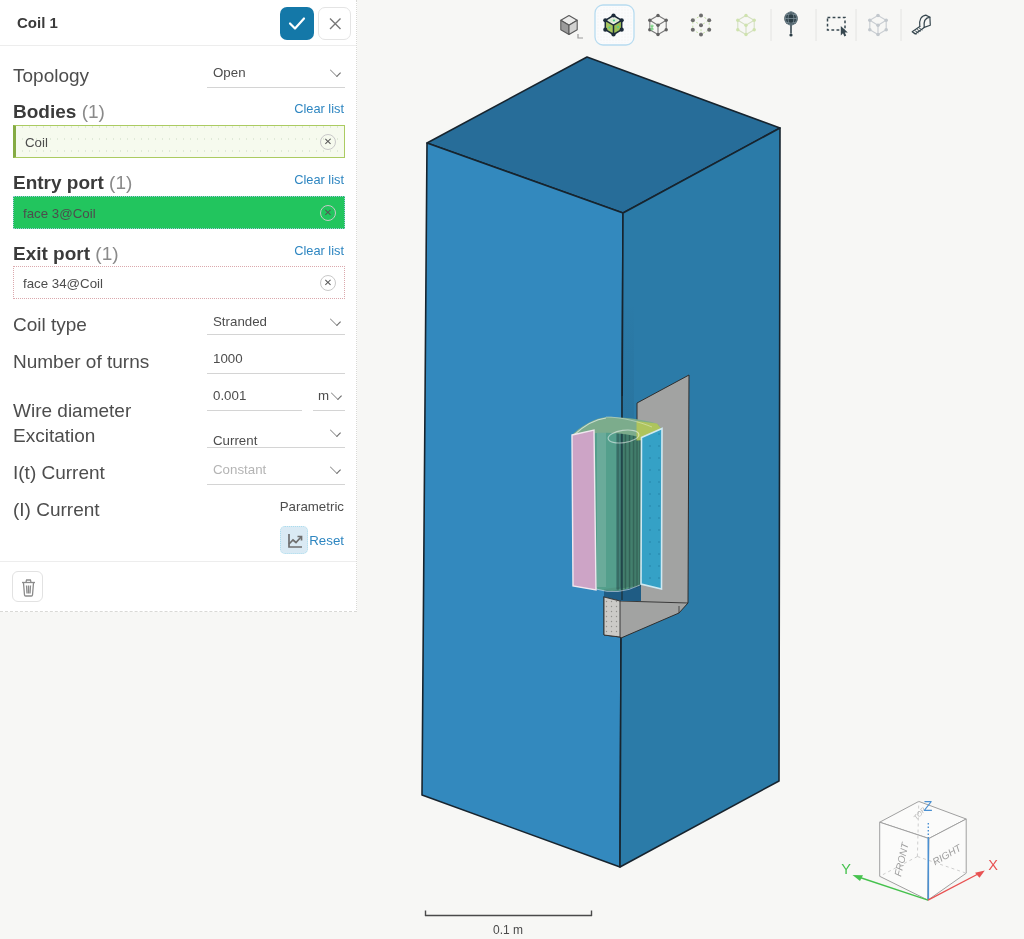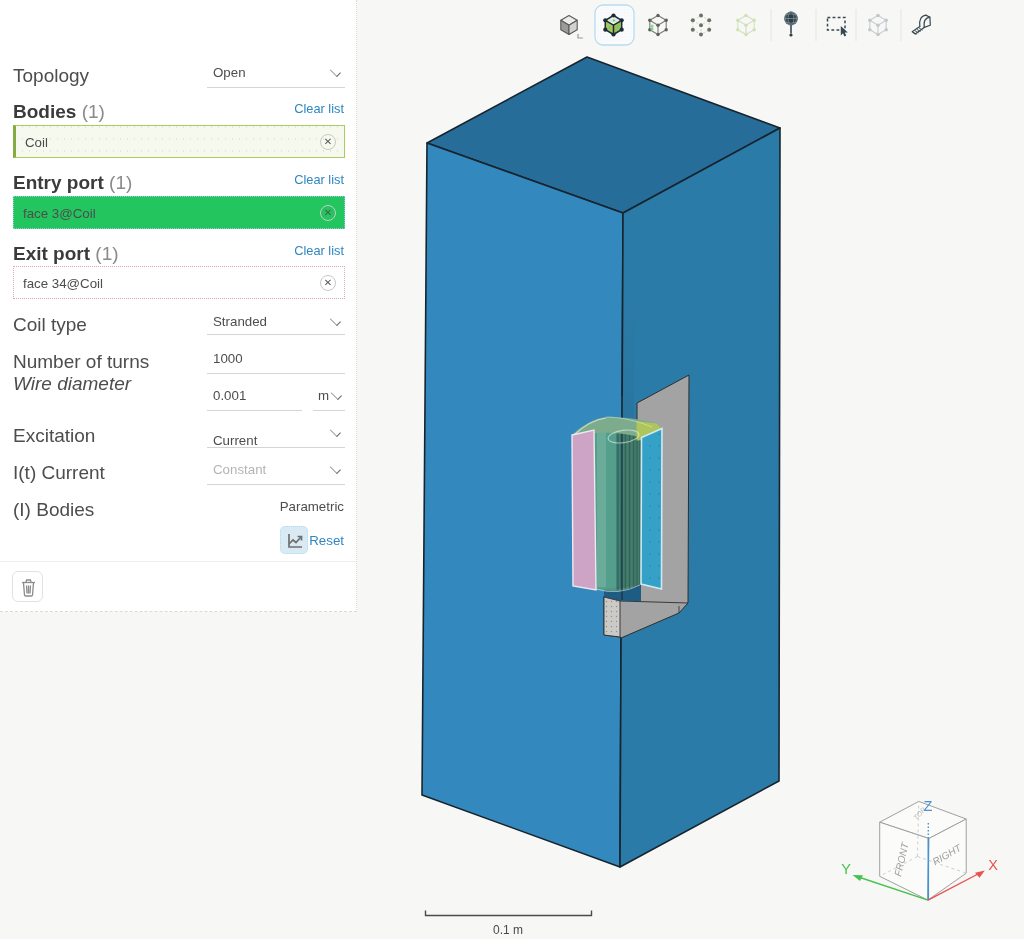--- a/index.html
+++ b/index.html
@@ -274,20 +274,29 @@
     <g stroke-width="0.9">
       <line x1="913.4" y1="32.4" x2="916.2" y2="34.1"></line>
       <line x1="915.4" y1="31" x2="918.2" y2="32.7"></line>
       <line x1="917.4" y1="29.6" x2="920.2" y2="31.3"></line>
       <line x1="919.4" y1="28.2" x2="922.2" y2="29.9"></line>
     </g>
   </g>
 </svg>
 
 <div id="panel">
+  <div class="hdr">
+    <div class="title">Coil 1</div>
+    <div class="btn-ok"><svg width="34" height="33" viewBox="0 0 34 33">
+          <path d="M10 16.5 L15 21.5 L24 11.5" fill="none" stroke="#fff" stroke-width="2.2" stroke-linecap="round" stroke-linejoin="round"></path>
+        </svg></div>
+    <div class="btn-x"><svg width="33" height="33" viewBox="0 0 33 33">
+          <path d="M11 10.5 L21.5 21 M21.5 10.5 L11 21" stroke="#777" stroke-width="1.4"></path>
+        </svg></div>
+  </div>
 
   <div class="lbl" style="top:65px;">Topology</div>
   <div class="val" style="top:65px;">Open</div>
   <div class="chev" style="left:331px; top:67px;"></div>
   <div class="uline" style="left:207px; top:87px; width:138px;"></div>
 
   <div class="lbl" style="top:101px;"><b>Bodies</b> <span class="cnt">(1)</span></div>
   <div class="clear" style="top:101px;">Clear list</div>
   <div class="chip green">
       <span class="t">Coil</span>
@@ -310,38 +319,38 @@
 
   <div class="lbl" style="top:314px;">Coil type</div>
   <div class="val" style="top:314px;">Stranded</div>
   <div class="chev" style="left:331px; top:316px;"></div>
   <div class="uline" style="left:207px; top:334px; width:138px;"></div>
 
   <div class="lbl" style="top:351px;">Number of turns</div>
   <div class="val" style="top:351px;">1000</div>
   <div class="uline" style="left:207px; top:373px; width:138px;"></div>
 
-  <div class="lbl" style="top:373px;font-style:italic;">Wire diameter</div>
+  <div class="lbl" style="top:400px;">Wire diameter</div>
   <div class="val" style="top:388px;">0.001</div>
   <div class="val" style="top:388px; left:318px;">m</div>
   <div class="chev" style="left:332px; top:390px;"></div>
   <div class="uline" style="left:207px; top:410px; width:95px;"></div>
   <div class="uline" style="left:313px; top:410px; width:32px;"></div>
 
   <div class="lbl" style="top:425px;">Excitation</div>
   <div class="val" style="top:433px;">Current</div>
   <div class="chev" style="left:331px; top:427px;"></div>
   <div class="uline" style="left:207px; top:447px; width:138px;"></div>
 
   <div class="lbl" style="top:462px;">I(t) Current</div>
   <div class="val grey" style="top:462px;text-align:right;">Constant</div>
   <div class="chev" style="left:331px; top:464px;"></div>
   <div class="uline" style="left:207px; top:484px; width:138px;"></div>
 
-  <div class="lbl" style="top:499px;">(I) Bodies</div>
+  <div class="lbl" style="top:499px;">(I) Current</div>
   <div class="val" style="top:499px; left:auto; right:12px;">Parametric</div>
 
   <div class="chartbtn"><svg width="28" height="28" viewBox="0 0 28 28">
         <path d="M8 7 L8 20 L21 20" fill="none" stroke="#6f6f6f" stroke-width="1.7"></path>
         <path d="M8 17 L12 13 L15 15.5 L20 10" fill="none" stroke="#6f6f6f" stroke-width="1.7"></path>
         <path d="M16.5 9.5 L20.5 9.5 L20.5 13.5" fill="none" stroke="#6f6f6f" stroke-width="1.7"></path>
       </svg></div>
   <div class="reset">Reset</div>
   <div class="div2"></div>
   <div class="trashbtn"><svg width="31" height="31" viewBox="0 0 31 31">

